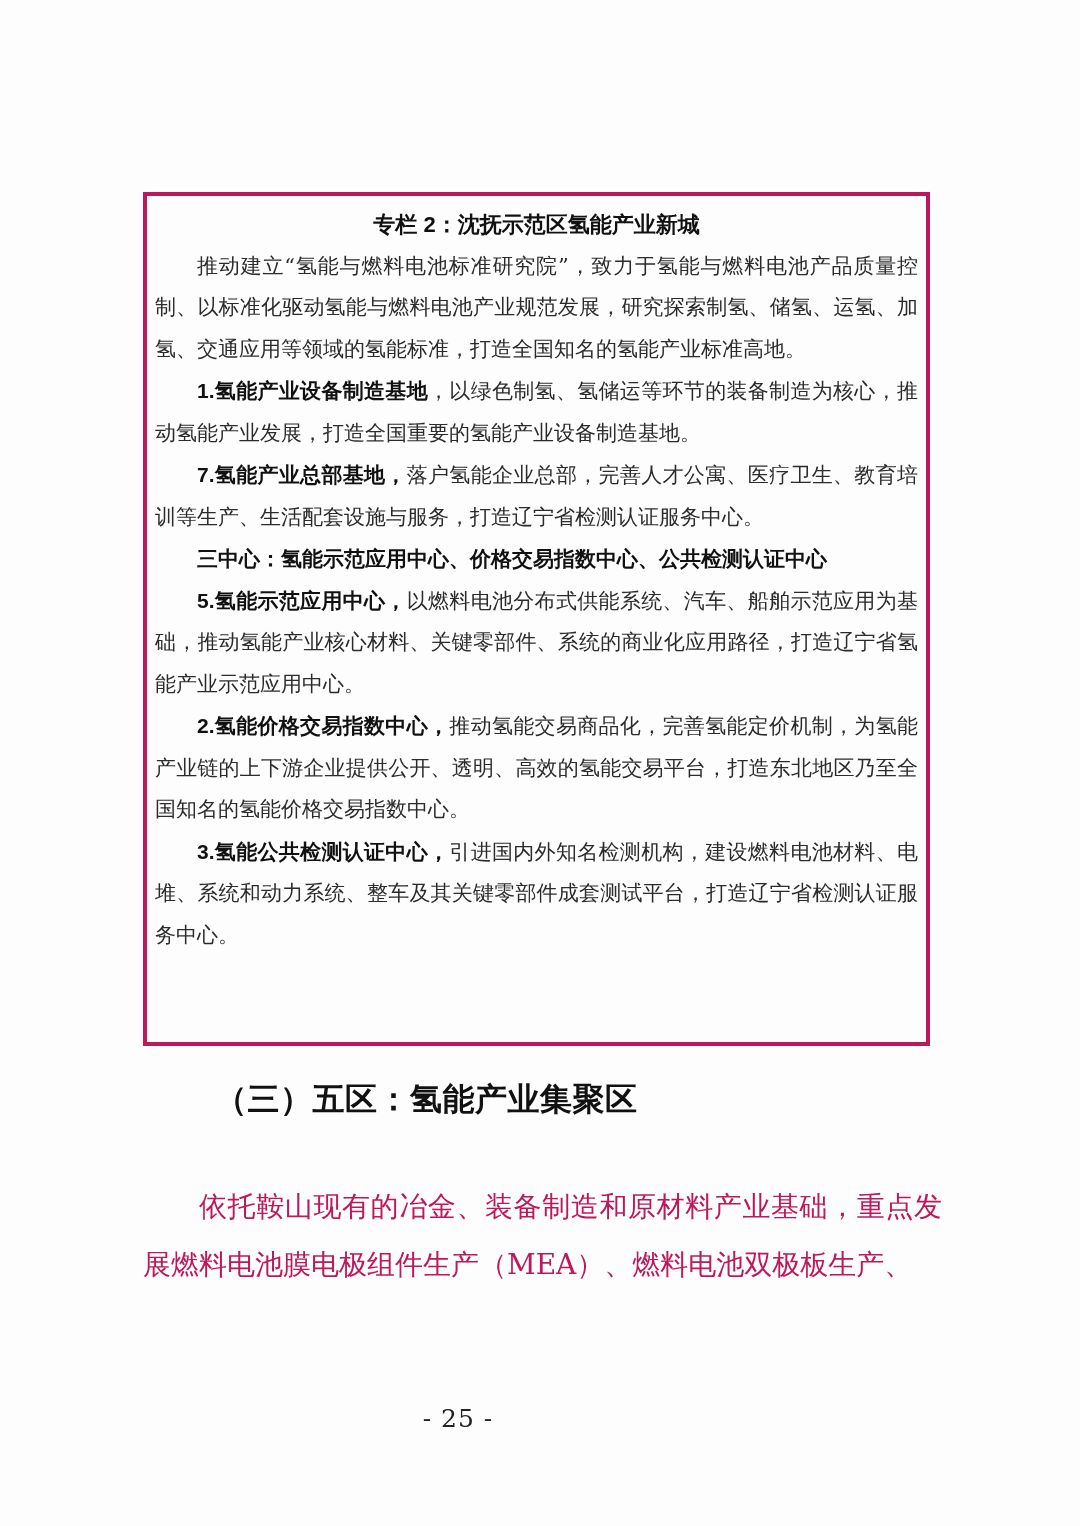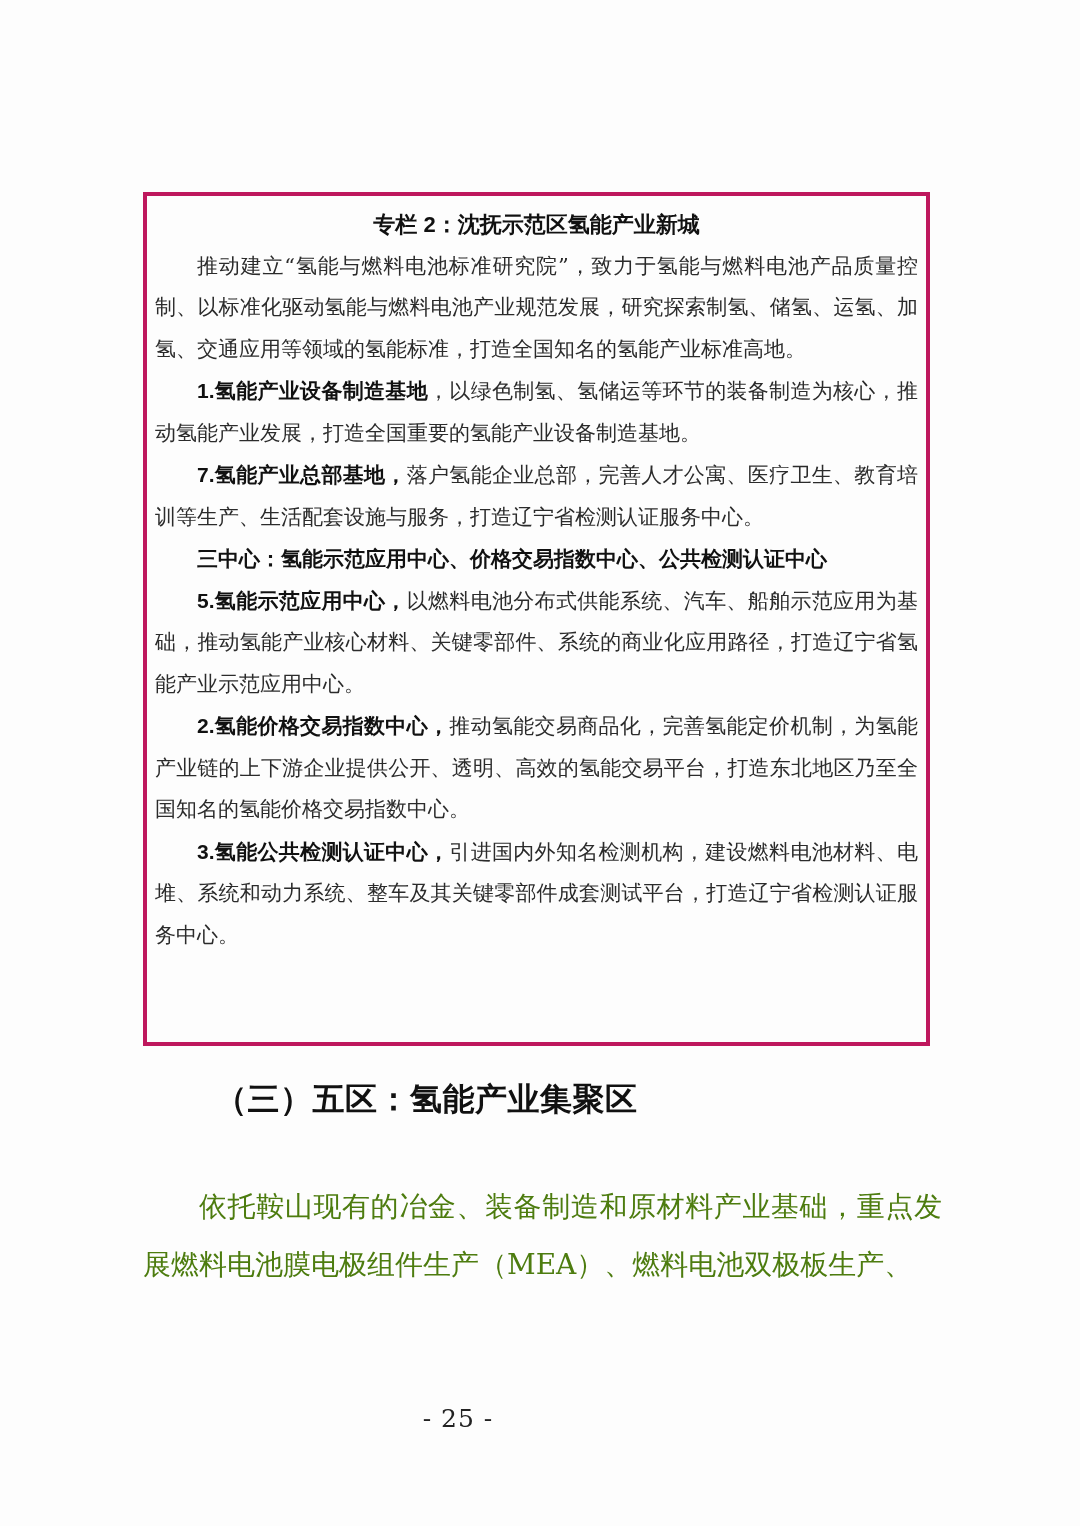--- a/index.html
+++ b/index.html
@@ -84,21 +84,21 @@
   .body-para {
     position: absolute;
     left: 143px;
     top: 1178px;
     width: 799px;
     margin: 0;
     font-size: 28px;
     line-height: 58px;
     text-align: justify;
     text-indent: 2em;
-    color: #4d7c0f;
+    color: #be185d;
   }
   .page-number {
     position: absolute;
     left: 0;
     top: 1404px;
     width: 916px;
     text-align: center;
     font-size: 25px;
     letter-spacing: 1px;
     color: #222;

